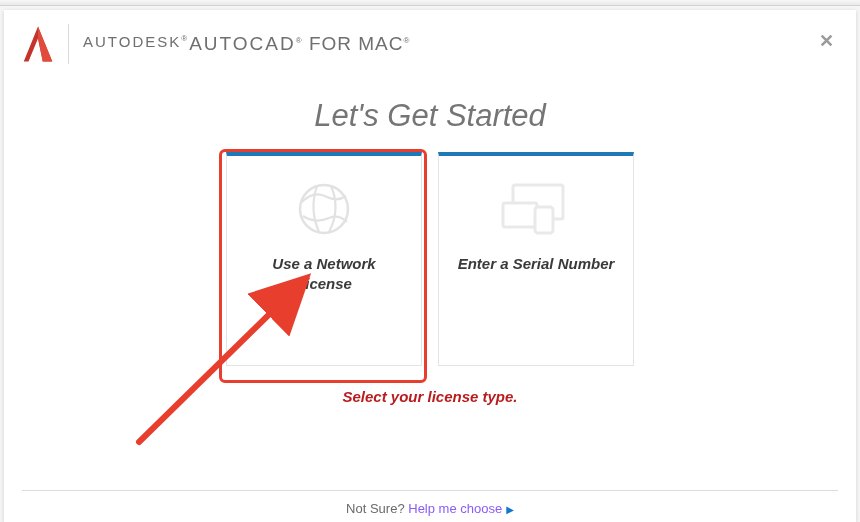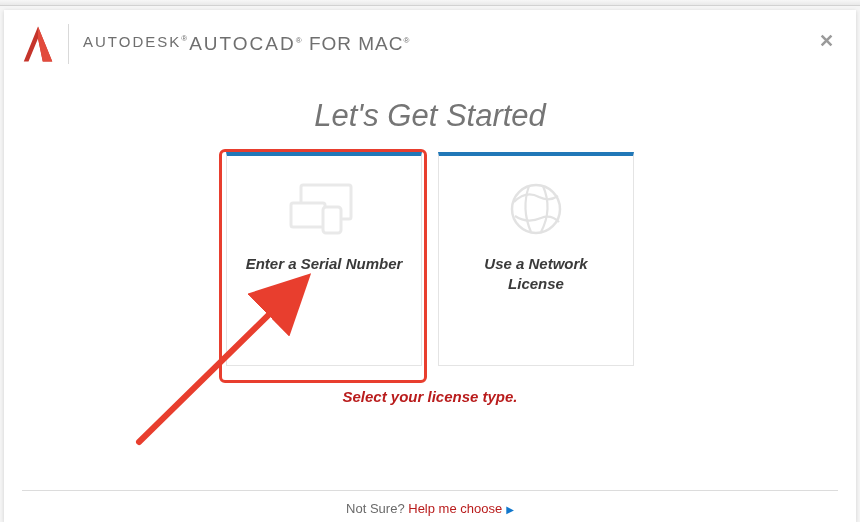--- a/index.html
+++ b/index.html
@@ -77,21 +77,21 @@
       margin-top: 22px;
       font-size: 15px; font-weight: 700; color: #b91c1c; text-align: right;
     }
     .footer {
       border-top: 1px solid #dcdcdc;
       margin: 0 18px 6px 18px;
       padding-top: 10px;
       text-align: center;
       font-size: 13px; color: #6a6a6a;
     }
-    .footer a { color: #b91c1c; text-decoration: none; }
+    .footer a { color: #8b5cf6; text-decoration: none; }
     .footer .caret { color: #1177cc; font-size: 10px; margin-left: 4px; }
     
     .highlight {
       position: absolute;
       border: 3px solid #e83e2e;
       border-radius: 6px;
       pointer-events: none;
     }
     .arrow {
       position: absolute; left: 130px; top: 260px;
@@ -119,40 +119,40 @@
     <div class="close-icon">✕</div>
   </div>
 
   <div class="main">
     <h1 class="title">Let's Get Started</h1>
 
     <div class="cards">
 
       <div class="card">
         <div class="icon-area">
-          <svg width="86" height="56" viewBox="0 0 86 56">
-            <rect x="20" y="4" width="50" height="34" rx="2" fill="none" stroke="#e9e9e9" stroke-width="3"></rect>
-            <rect x="10" y="22" width="34" height="24" rx="2" fill="#fff" stroke="#e9e9e9" stroke-width="3"></rect>
-            <rect x="42" y="26" width="18" height="26" rx="3" fill="#fff" stroke="#e9e9e9" stroke-width="3"></rect>
-          </svg>
-        </div>
-        <div class="label">Enter a Serial Number</div>
-      </div>
-
-      <div class="card">
-        <div class="icon-area">
           <svg width="54" height="54" viewBox="0 0 54 54">
             <circle cx="27" cy="27" r="24" fill="none" stroke="#e2e2e2" stroke-width="2.5"></circle>
             <path d="M5 20 Q17 8 30 15 Q40 20 49 14" fill="none" stroke="#e2e2e2" stroke-width="2.2"></path>
             <path d="M6 34 Q18 42 32 36 Q42 32 50 40" fill="none" stroke="#e2e2e2" stroke-width="2.2"></path>
             <path d="M20 4 Q12 27 22 50" fill="none" stroke="#e2e2e2" stroke-width="2.2"></path>
             <path d="M34 4 Q44 27 32 50" fill="none" stroke="#e2e2e2" stroke-width="2.2"></path>
           </svg>
         </div>
         <div class="label">Use a Network License</div>
+      </div>
+
+      <div class="card">
+        <div class="icon-area">
+          <svg width="86" height="56" viewBox="0 0 86 56">
+            <rect x="20" y="4" width="50" height="34" rx="2" fill="none" stroke="#e9e9e9" stroke-width="3"></rect>
+            <rect x="10" y="22" width="34" height="24" rx="2" fill="#fff" stroke="#e9e9e9" stroke-width="3"></rect>
+            <rect x="42" y="26" width="18" height="26" rx="3" fill="#fff" stroke="#e9e9e9" stroke-width="3"></rect>
+          </svg>
+        </div>
+        <div class="label">Enter a Serial Number</div>
       </div>
 
     </div>
 
     <div class="subtitle">Select your license type.</div>
 
     <div class="spacer"></div>
   </div>
 
   <div class="footer">

